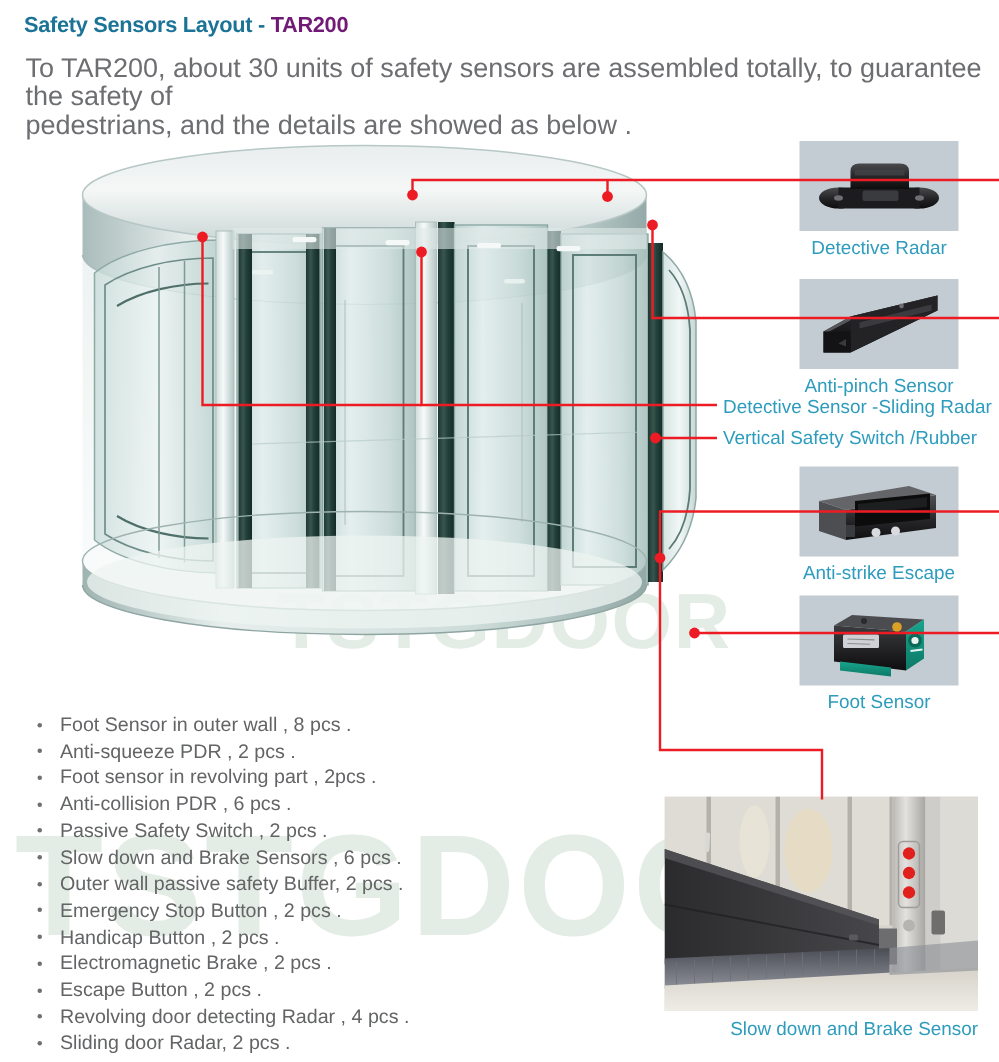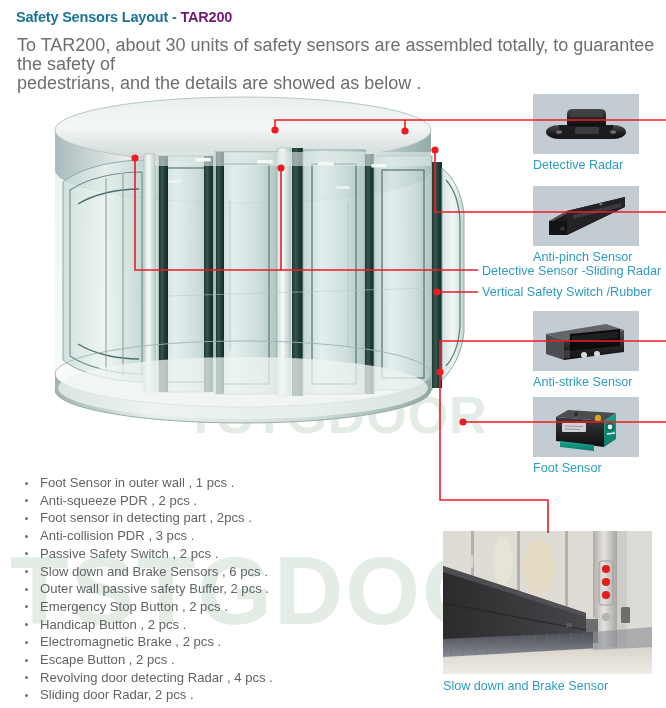--- a/index.html
+++ b/index.html
@@ -62,20 +62,21 @@
     width: 106px; height: 60px;
     background: #c3ccd2;
     display: flex; align-items: center; justify-content: center;
     overflow: hidden;
   }
   .sensor-label {
     margin-top: 4px;
     font-size: 12.6px;
     color: #2e9cbd;
     white-space: nowrap;
+    text-align: center;
   }
 
   .inline-label {
     position: absolute; z-index: 4;
     font-size: 12.6px;
     color: #2e9cbd;
     white-space: nowrap;
   }
 
   
@@ -104,21 +105,21 @@
   #bottom-photo-card {
     position: absolute; left: 443px; top: 531px;
     z-index: 2;
   }
   #bottom-photo {
     width: 209px; height: 143px;
     display: block;
   }
   #bottom-photo-caption {
     margin-top: 5px;
-    text-align: left;
+    text-align: right;
     font-size: 12.6px;
     color: #2e9cbd;
     white-space: nowrap;
   }
 </style>
 </head>
 <body>
 
 <div class="page-title">
   <span>Safety Sensors Layout - </span><span class="model">TAR200</span>
@@ -334,21 +335,21 @@
       <path d="M6,18 L6,38 L24,44 L24,24 Z" fill="#4d4e52"></path>
       <path d="M24,24 L24,44 L84,36 L84,14 Z" fill="url(#asG)"></path>
       <path d="M6,18 L24,24 L84,14 L66,8 Z" fill="#646569"></path>
       <path d="M30,18 L80,13 L80,30 L30,35 Z" fill="#0c0c0d"></path>
       <path d="M32,20 L78,15.5 L78,22 L32,26 Z" fill="#1d1e20"></path>
       <circle cx="44" cy="39" r="3" fill="#d9dadd"></circle>
       <circle cx="57" cy="38" r="3" fill="#d9dadd"></circle>
       <rect x="24" y="34" width="6" height="8" fill="#3a3b3e"></rect>
     </svg>
   </div>
-  <div class="sensor-label">Anti-strike Sensor</div>
+  <div class="sensor-label">Anti-strike Escape</div>
 </div>
 
 <div class="sensor-card" style="left:533px; top:386px;margin-top:11px;">
   <div class="sensor-thumb">
     <svg width="80" height="52" viewBox="0 0 80 52">
       <defs>
         <linearGradient id="fsBody" x1="0" y1="0" x2="0" y2="1">
           <stop offset="0%" stop-color="#3b3c3f"></stop>
           <stop offset="70%" stop-color="#1b1b1d"></stop>
           <stop offset="100%" stop-color="#0e0e10"></stop>
@@ -372,24 +373,24 @@
       <path d="M61,33 L69,32" stroke="#e8f3f0" stroke-width="1.3"></path>
     </svg>
   </div>
   <div class="sensor-label">Foot Sensor</div>
 </div>
 
 <div class="inline-label" style="left:482px; top:264px;">Detective Sensor -Sliding Radar</div>
 <div class="inline-label" style="left:482px; top:285px;">Vertical Safety Switch /Rubber</div>
 
 <ul class="bullets">
-  <li>Foot Sensor in outer wall , 1 pcs .</li>
+  <li>Foot Sensor in outer wall , 8 pcs .</li>
   <li>Anti-squeeze PDR , 2 pcs .</li>
-  <li>Foot sensor in detecting part , 2pcs .</li>
-  <li>Anti-collision PDR , 3 pcs .</li>
+  <li>Foot sensor in revolving part , 2pcs .</li>
+  <li>Anti-collision PDR , 6 pcs .</li>
   <li>Passive Safety Switch , 2 pcs .</li>
   <li>Slow down and Brake Sensors , 6 pcs .</li>
   <li>Outer wall passive safety Buffer, 2 pcs .</li>
   <li>Emergency Stop Button , 2 pcs .</li>
   <li>Handicap Button , 2 pcs .</li>
   <li>Electromagnetic Brake , 2 pcs .</li>
   <li>Escape Button , 2 pcs .</li>
   <li>Revolving door detecting Radar , 4 pcs .</li>
   <li>Sliding door Radar, 2 pcs .</li>
 </ul>

